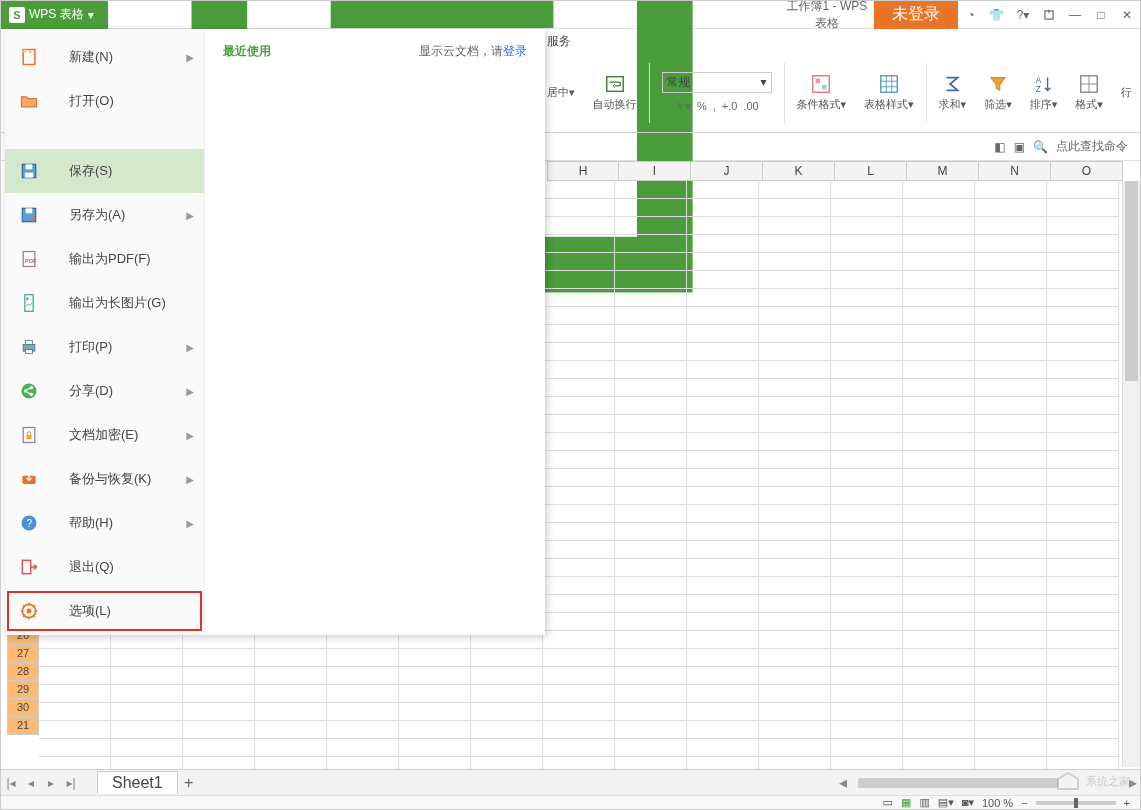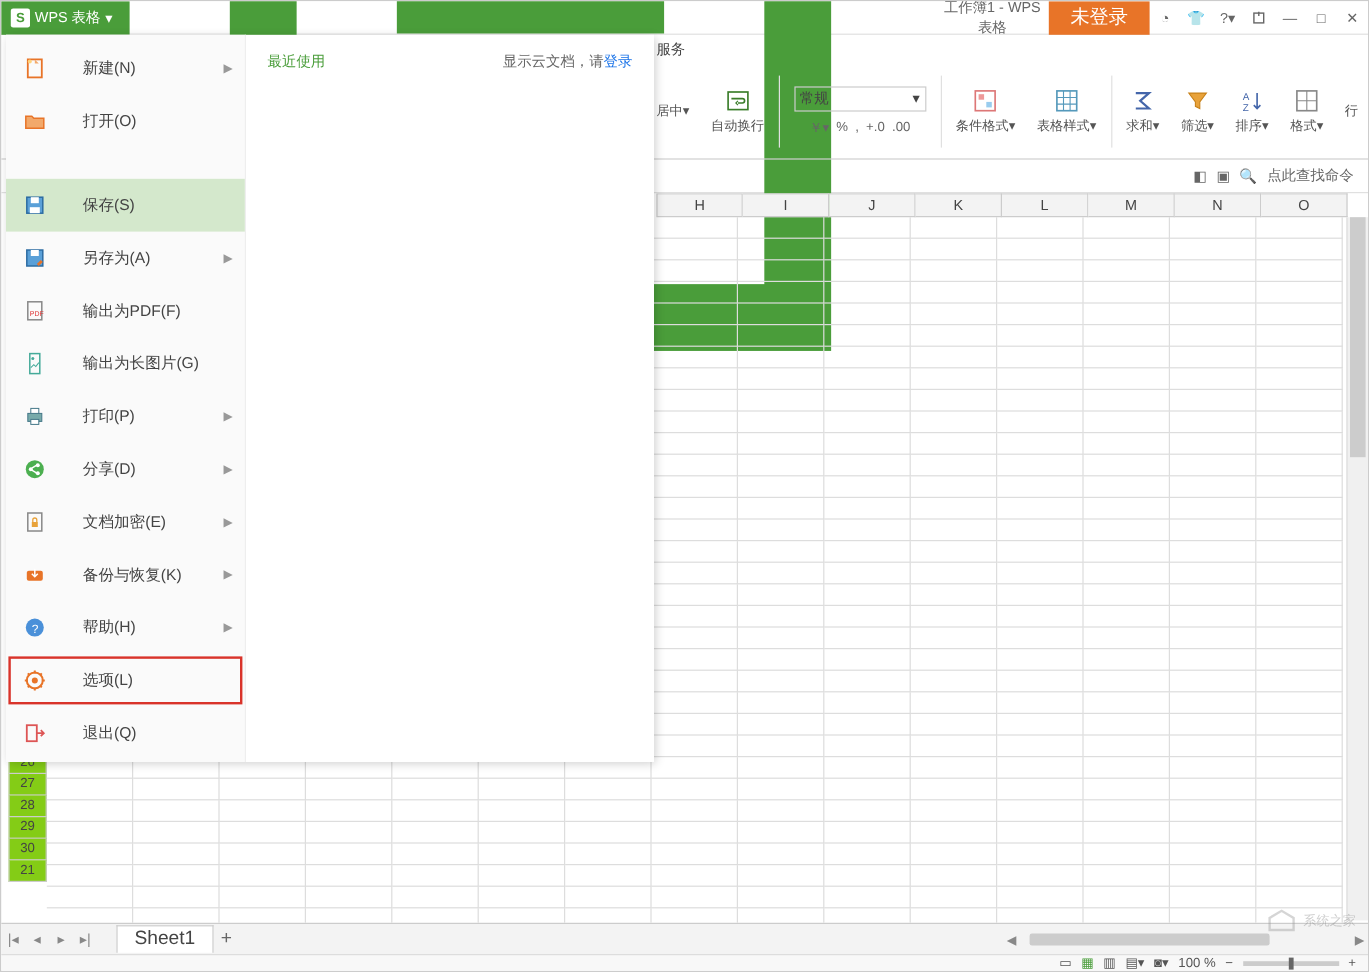--- a/index.html
+++ b/index.html
@@ -17,46 +17,46 @@
 .ribbon-group { display:flex; flex-direction:column; align-items:center; gap:2px; padding:2px 6px; font-size:11px; color:#555;}
 .ribbon-group .icons { display:flex; gap:4px; align-items:flex-start;}
 .ribbon-sep { width:1px; height:60px; background:#e0e0e0;}
 .ribbon svg { width:22px; height:22px; }
 .subbar { height:28px; border-bottom:1px solid #e0e0e0; display:flex; align-items:center; justify-content:flex-end; padding-right:12px; gap:8px; font-size:12px; color:#666;}
 .spreadsheet { position:absolute; left:6px; top:160px; right:0; bottom:40px; overflow:hidden;}
 .colheads { display:flex; position:absolute; left:32px; top:0; height:20px;}
 .colhead { width:72px; border:1px solid #ccc; border-left:none; background:#f3f3f3; text-align:center; font-size:12px; color:#444; line-height:18px;}
 .colhead:first-child { border-left:1px solid #ccc;}
 .rowheads { position:absolute; left:0; top:20px; width:32px;}
-.rowhead { height:18px; border:1px solid #ccc; border-top:none; background:#84cc16; text-align:center; font-size:11px; color:#444; line-height:17px;}
+.rowhead { height:18px; border:1px solid #ccc; border-top:none; background:#fdba74; text-align:center; font-size:11px; color:#444; line-height:17px;}
 .cells { position:absolute; left:32px; top:20px;}
 .cellrow { display:flex;}
 .cell { width:72px; height:18px; border-right:1px solid #ddd; border-bottom:1px solid #ddd;}
 .filemenu { position:absolute; left:4px; top:28px; width:540px; height:606px; background:#fff; box-shadow:2px 2px 8px rgba(0,0,0,0.2); z-index:100; display:flex;}
 .menu-left { width:200px; background:#fafafa; border-right:1px solid #eee; padding-top:6px;}
 .menu-item { height:44px; display:flex; align-items:center; padding:0 14px; font-size:13px; color:#444; gap:30px; position:relative; cursor:pointer;}
 .menu-item .arrow { position:absolute; right:10px; color:#999; font-size:10px;}
 .menu-item.hover { background:#d4e8cc;margin-top:26px;}
 .menu-item.highlighted { outline:2px solid #d9332a; outline-offset:-4px;}
 .menu-item svg { width:20px; height:20px; flex-shrink:0;}
 .menu-right { flex:1; padding:14px 18px;}
 .menu-right-head { display:flex; justify-content:space-between; font-size:12px;}
-.recent-label { color:#4a9d3a; font-weight:normal;}
+.recent-label { color:#4a9d3a; font-weight:bold;}
 .cloud-text { color:#666;}
 .cloud-text .link { color:#1a73e8;}
 .sheettabs { position:absolute; left:0; bottom:14px; height:26px; width:100%; border-top:1px solid #ccc; display:flex; align-items:center; background:#f3f3f3;}
 .nav-arrow { width:20px; text-align:center; color:#888; font-size:12px;}
 .sheet-tab { background:#fff; border:1px solid #ccc; border-bottom:none; padding:2px 14px; font-size:16px; color:#444; margin-left:16px;}
 .add-sheet { width:22px; text-align:center; color:#666; font-size:16px;}
 .hscroll-area { flex:1; position:relative; height:14px; margin:0 8px;}
 .hscroll-bar { position:absolute; left:0; top:2px; height:10px; width:200px; background:#ccc; border-radius:2px;}
 .statusbar { position:absolute; left:0; bottom:0; height:14px; width:100%; background:#f8f8f8; border-top:1px solid #ddd; display:flex; align-items:center; justify-content:flex-end; padding:0 10px; gap:8px; font-size:11px; color:#555;}
 .zoom-slider { width:80px; height:4px; background:#ccc; position:relative;}
 .zoom-slider::after { content:""; position:absolute; left:38px; top:-3px; width:4px; height:10px; background:#666;}
-.watermark { position:absolute; right:10px; bottom:30px; opacity:0.4; font-size:11px; color:#888; display:flex; align-items:center; gap:4px;}
+.watermark { position:absolute; right:10px; bottom:16px; opacity:0.4; font-size:11px; color:#888; display:flex; align-items:center; gap:4px;}
 .vscroll { position:absolute; right:0; top:180px; bottom:42px; width:18px; background:#f0f0f0; border-left:1px solid #ddd;}
 .vscroll-thumb { position:absolute; top:0; left:2px; right:2px; height:200px; background:#ccc;}
 .num-combo { border:1px solid #ccc; font-size:12px; padding:1px 4px; width:110px; display:flex; justify-content:space-between; align-items:center; color:#444;}
 .rib-smallrow { display:flex; gap:6px; margin-top:4px; font-size:11px; color:#666; align-items:center;}
 </style>
 </head>
 <body>
 
 <div class="titlebar">
   <div class="app-btn">
@@ -858,34 +858,34 @@
         <span class="arrow">▶</span>
       </div>
       <div class="menu-item">
         <svg viewBox="0 0 24 24">
           <circle cx="12" cy="12" r="9" fill="#4a90d9"></circle>
           <text x="9" y="17" font-size="12" fill="#fff">?</text>
         </svg>
         <span>帮助(H)</span>
         <span class="arrow">▶</span>
       </div>
+      <div class="menu-item">
+        <svg viewBox="0 0 24 24">
+          <rect x="4" y="4" width="10" height="16" fill="none" stroke="#d55" stroke-width="1.8"></rect>
+          <path d="M14 12h7m-3-3l3 3-3 3" fill="none" stroke="#d55" stroke-width="1.8"></path>
+        </svg>
+        <span>退出(Q)</span>
+      </div>
       <div class="menu-item highlighted">
         <svg viewBox="0 0 24 24">
           <circle cx="12" cy="12" r="8" fill="none" stroke="#e87428" stroke-width="2"></circle>
           <circle cx="12" cy="12" r="3" fill="#e87428"></circle>
           <path d="M12 2v3M12 19v3M2 12h3M19 12h3M5 5l2 2M17 17l2 2M19 5l-2 2M5 19l2-2" stroke="#e87428" stroke-width="2"></path>
         </svg>
         <span>选项(L)</span>
-      </div>
-      <div class="menu-item">
-        <svg viewBox="0 0 24 24">
-          <rect x="4" y="4" width="10" height="16" fill="none" stroke="#d55" stroke-width="1.8"></rect>
-          <path d="M14 12h7m-3-3l3 3-3 3" fill="none" stroke="#d55" stroke-width="1.8"></path>
-        </svg>
-        <span>退出(Q)</span>
       </div>
     </div>
   <div class="menu-right">
     <div class="menu-right-head">
       <span class="recent-label">最近使用</span>
       <span class="cloud-text">
         <span>显示云文档，请</span><span class="link">登录</span>
       </span>
     </div>
   </div>

